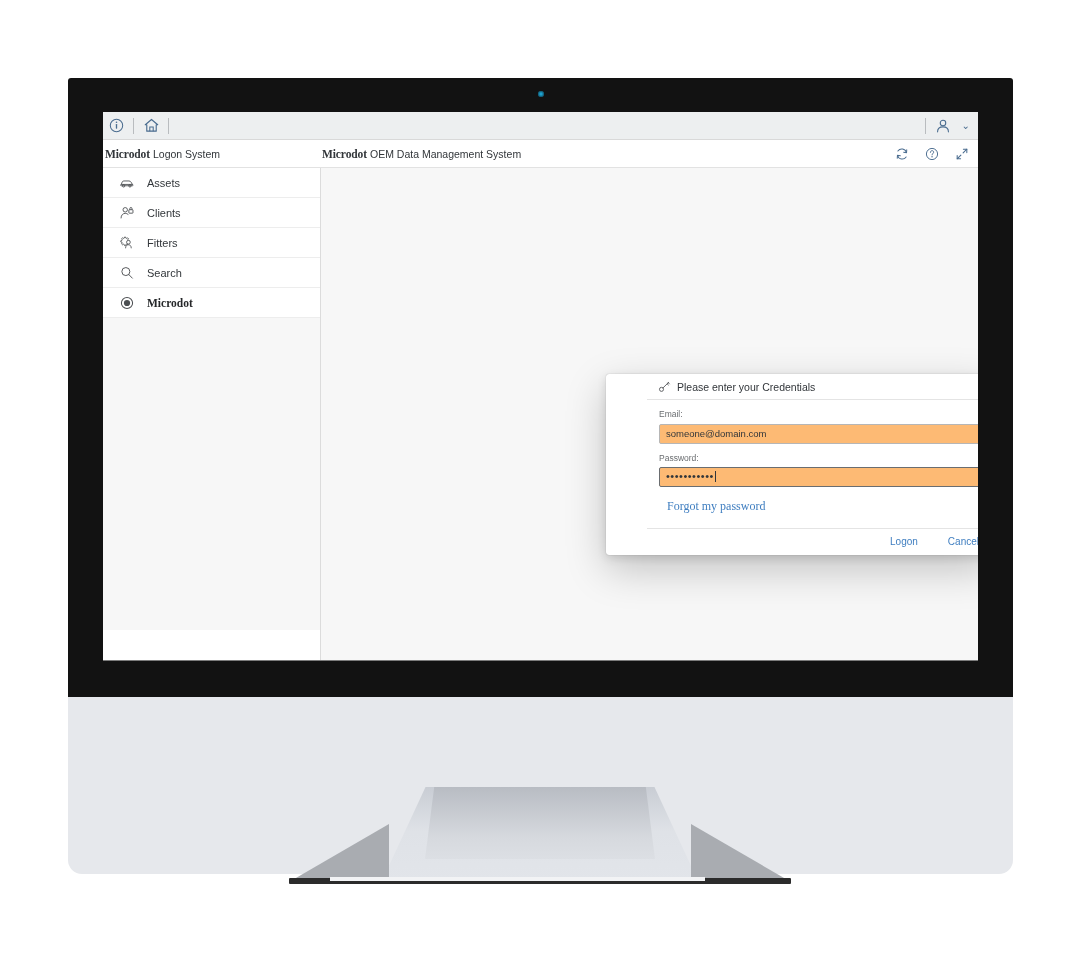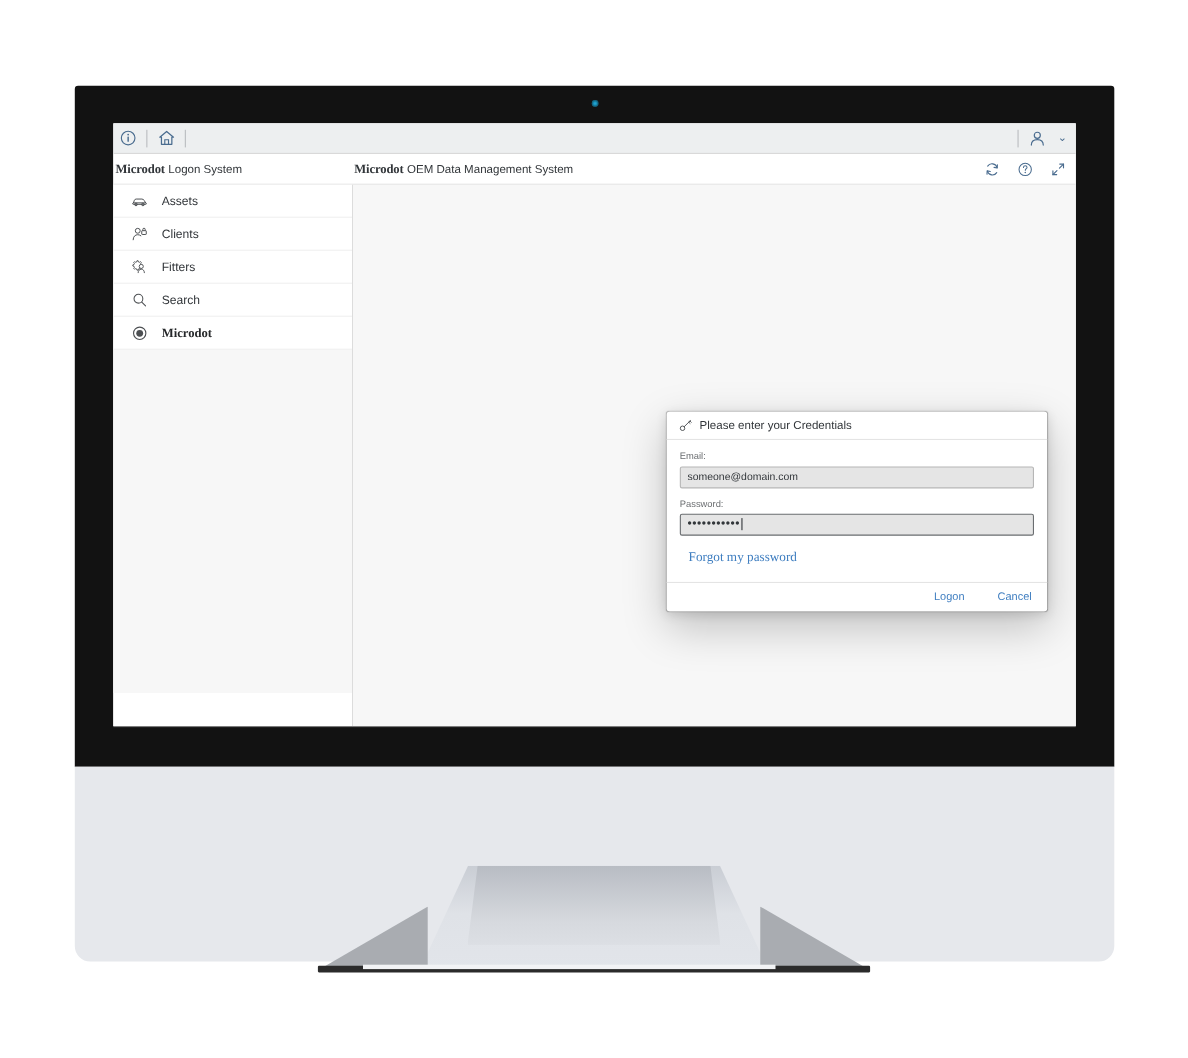--- a/index.html
+++ b/index.html
@@ -268,20 +268,21 @@
 
   
   #dialog {
     position: absolute;
     left: 285px;
     top: 206px;
     width: 346px;
     background: #ffffff;
     border-radius: 3px;
     box-shadow: 0 0 1px rgba(0,0,0,0.35), 0 14px 40px rgba(0,0,0,0.22), 0 3px 10px rgba(0,0,0,0.12);
+    padding-left: 41px;
   }
   #dialog-header {
     height: 26px;
     display: flex;
     align-items: center;
     padding: 0 10px;
     border-bottom: 1px solid #e4e4e4;
     box-sizing: border-box;
   }
   #dialog-key-icon {
@@ -304,21 +305,21 @@
     color: #6a6d70;
     margin-bottom: 4px;
     display: block;
   }
   .field-input {
     width: 100%;
     height: 20px;
     box-sizing: border-box;
     border: 1px solid #b6b6b6;
     border-radius: 2px;
-    background: #e5e5e5;
+    background: #fdba74;
     font-size: 9.5px;
     color: #32363a;
     padding: 0 6px;
     font-family: "Liberation Sans", sans-serif;
     outline: none;
   }
   .field-input.focused {
     border: 1.5px solid #6a6d70;
   }
   .field-block { margin-bottom: 9px; }

